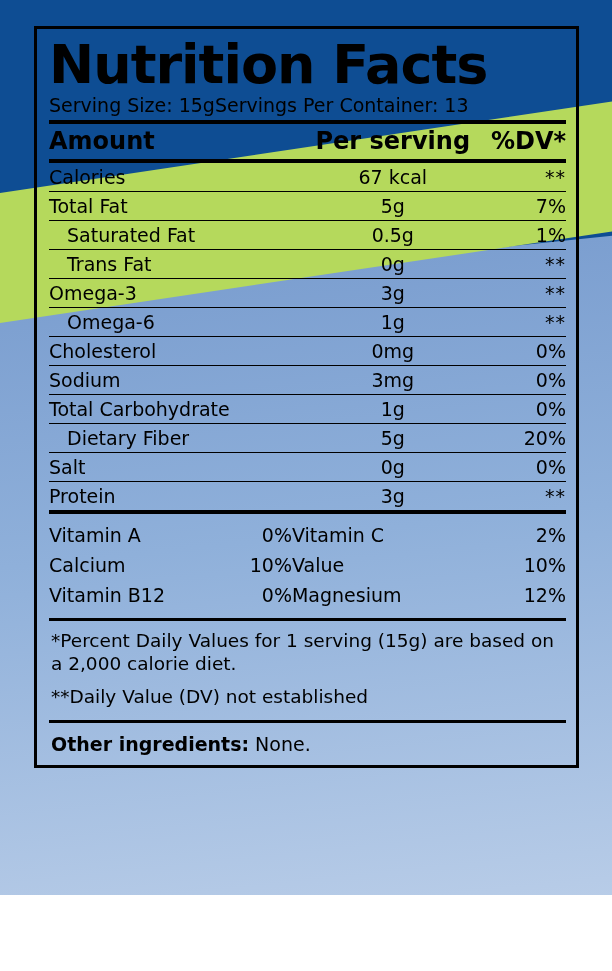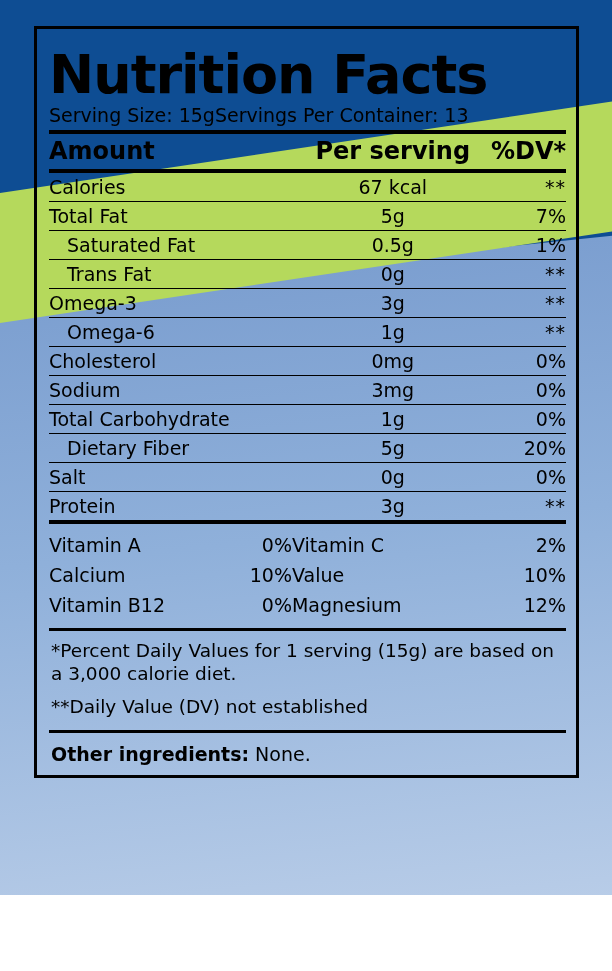--- a/index.html
+++ b/index.html
@@ -59,21 +59,21 @@
     position: absolute;
     left: 34px;
     top: 26px;
     width: 545px;
     box-sizing: border-box;
     border: 3px solid #000;
     background: transparent;
     padding: 0;
   }
   .label-inner {
-    padding: 16px 10px 0 12px;
+    padding: 6px 10px 0 12px;
   }
 
   .title {
     font-family: "DejaVu Sans", sans-serif;
     font-weight: bold;
     font-size: 54px;
     line-height: 1.02;
     letter-spacing: -1px;
     color: #000;
     white-space: nowrap;
@@ -273,21 +273,21 @@
         <td class="v-p1">0%</td>
         <td class="v-n2">Magnesium</td>
         <td class="v-p2">12%</td>
       </tr>
     </tbody>
       </table>
 
     <div class="rule-med" style="margin-top:8px;"></div>
 
     <div class="footnotes">
-      <p>*Percent Daily Values for 1 serving (15g) are based on a 3,000 calorie diet.</p>
+      <p>*Percent Daily Values for 1 serving (15g) are based on a 2,000 calorie diet.</p>
       <p>**Daily Value (DV) not established</p>
     </div>
 
     <div class="other-ing">
       <b>Other ingredients:</b>
       <span>None.</span>
     </div>
 
   </div>
 </div>

